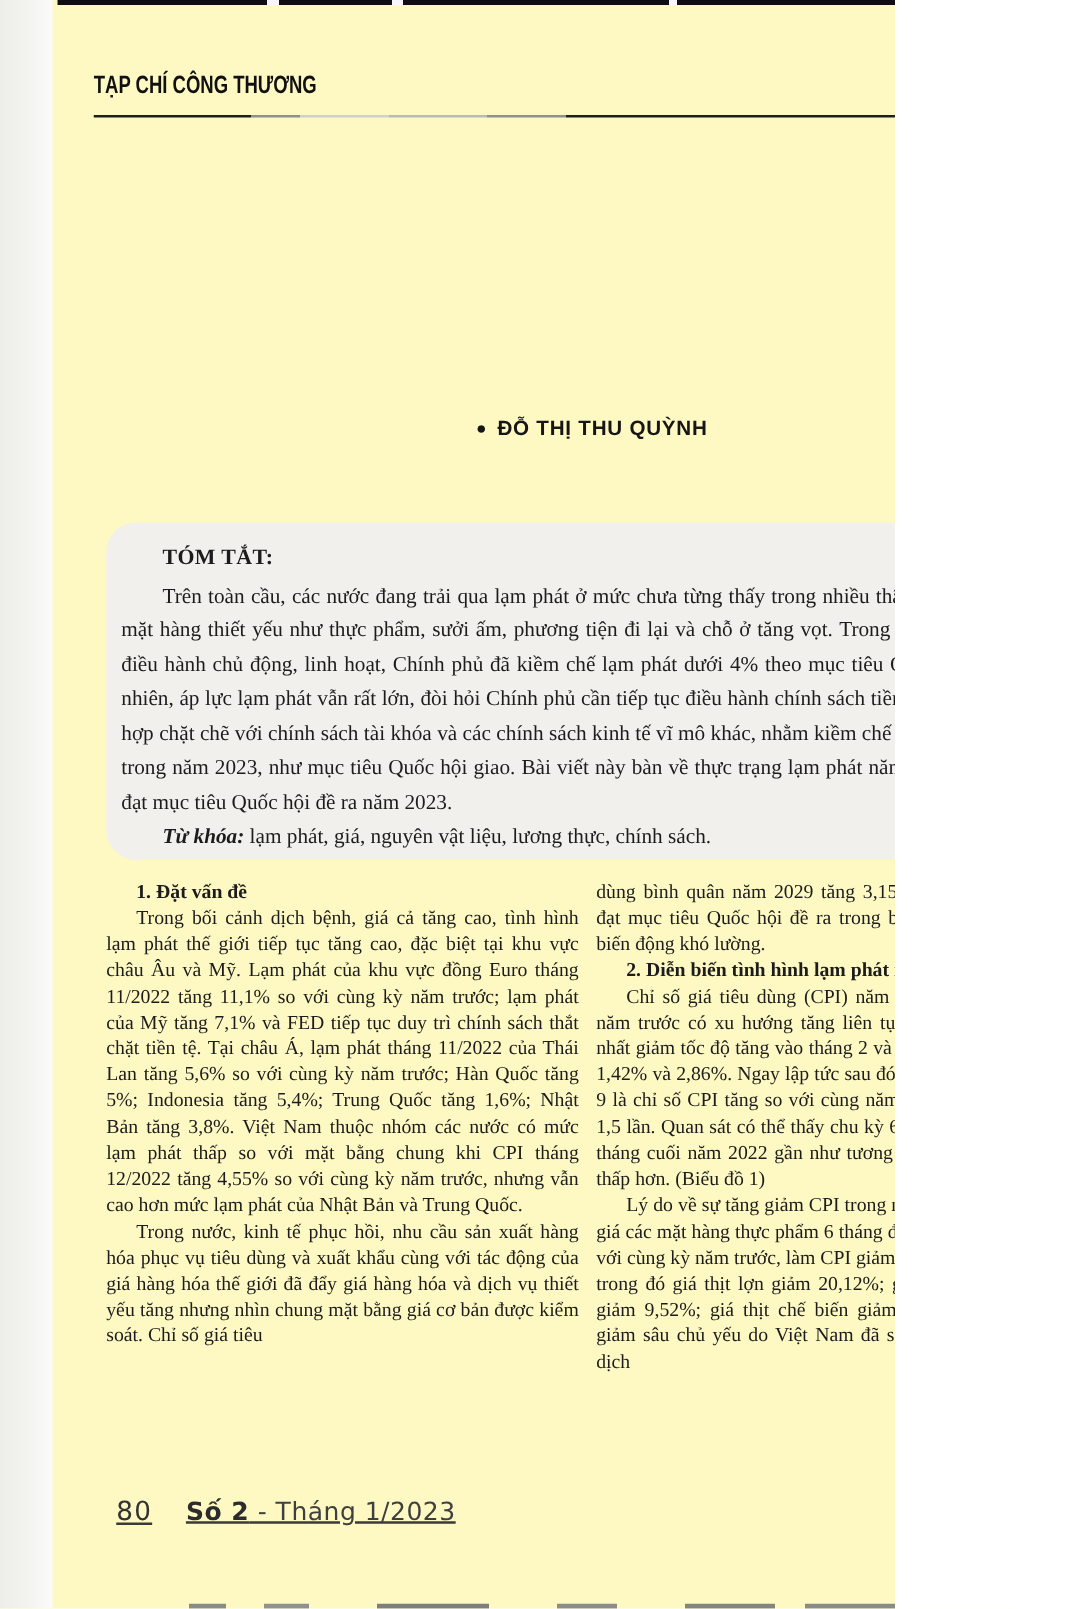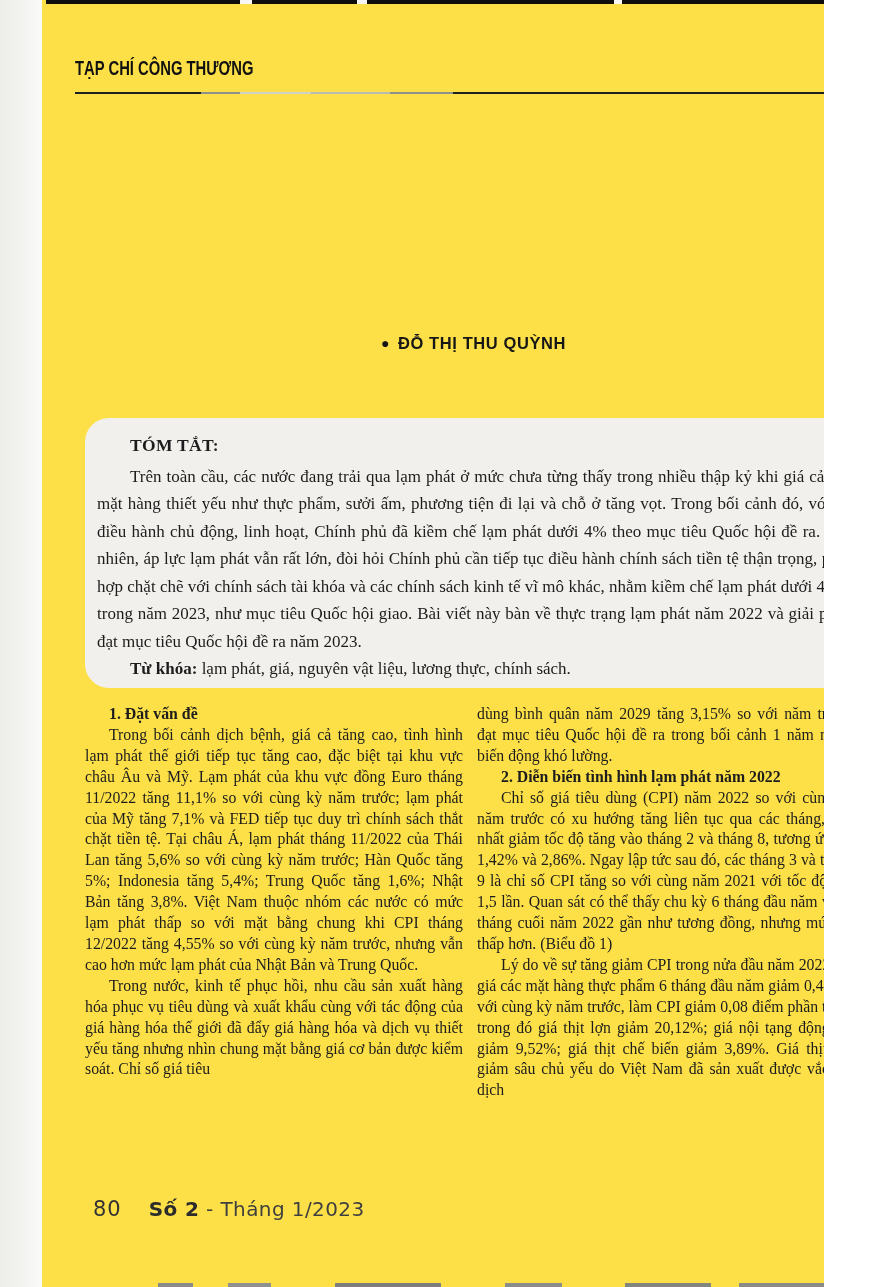--- a/index.html
+++ b/index.html
@@ -1,20 +1,20 @@
 <!DOCTYPE html>
 <html lang="vi"><head>
 <meta charset="utf-8">
 <style>
   * { margin:0; padding:0; box-sizing:border-box; }
   html,body { background:#ffffff; }
   .page {
     position:relative;
-    width:824px; height:1287px;
-    background:#fde047;
+    width:716px; height:1287px;
+    background:#fef9c3;
     font-family:"Liberation Serif", serif;
     color:#1c1c1c;
     overflow:hidden;
   }
   .left-edge {
     position:absolute; left:0; top:0; bottom:0; width:42px;
     background:linear-gradient(90deg,#ededea 0%,#f3f3f0 55%,#fbfbfa 100%);
   }
   .top-bar {
     position:absolute; top:0; left:46px; right:0; height:4px;
@@ -65,35 +65,35 @@
     background:#f1f0ec;
     padding:14px 10px 0 12px;
     font-size:17px; line-height:27.5px;border-radius:24px;
   }
   .abs-heading {
     font-weight:700; font-size:17.5px; margin-left:33px; margin-bottom:3px;
     letter-spacing:0.3px;
   }
   .abs-body { text-align:justify; text-indent:33px; }
   .abs-keywords { text-align:justify; text-indent:33px; }
-  .abs-keywords b { font-weight:700; }
+  .abs-keywords b { font-weight:700;font-style:italic; }
   .columns {
     position:absolute; left:85px; top:704px; width:770px;
     display:flex; gap:14px;
     font-size:15.8px; line-height:20.9px;
   }
   .col { flex:1 1 0; }
   .col p { text-align:justify; }
   .para { text-indent:24px; }
   .para.noindent { text-indent:0; }
   .heading { font-weight:700; text-indent:24px; }
   .footer {
     position:absolute; left:93px; top:1197px;
     font-family:"DejaVu Sans", sans-serif; color:#3a3a3a;
-    display:flex; align-items:flex-start;
+    display:flex; align-items:flex-start;text-decoration:underline;
   }
   .page-num { font-size:21px; letter-spacing:1px; color:#333; }
   .issue { font-size:20px; margin-left:27px; color:#3f3f3f; letter-spacing:0.4px; }
   .issue b { font-weight:700; color:#2c2c2c; }
 </style>
 </head>
 <body>
 
 <div class="page">
 

